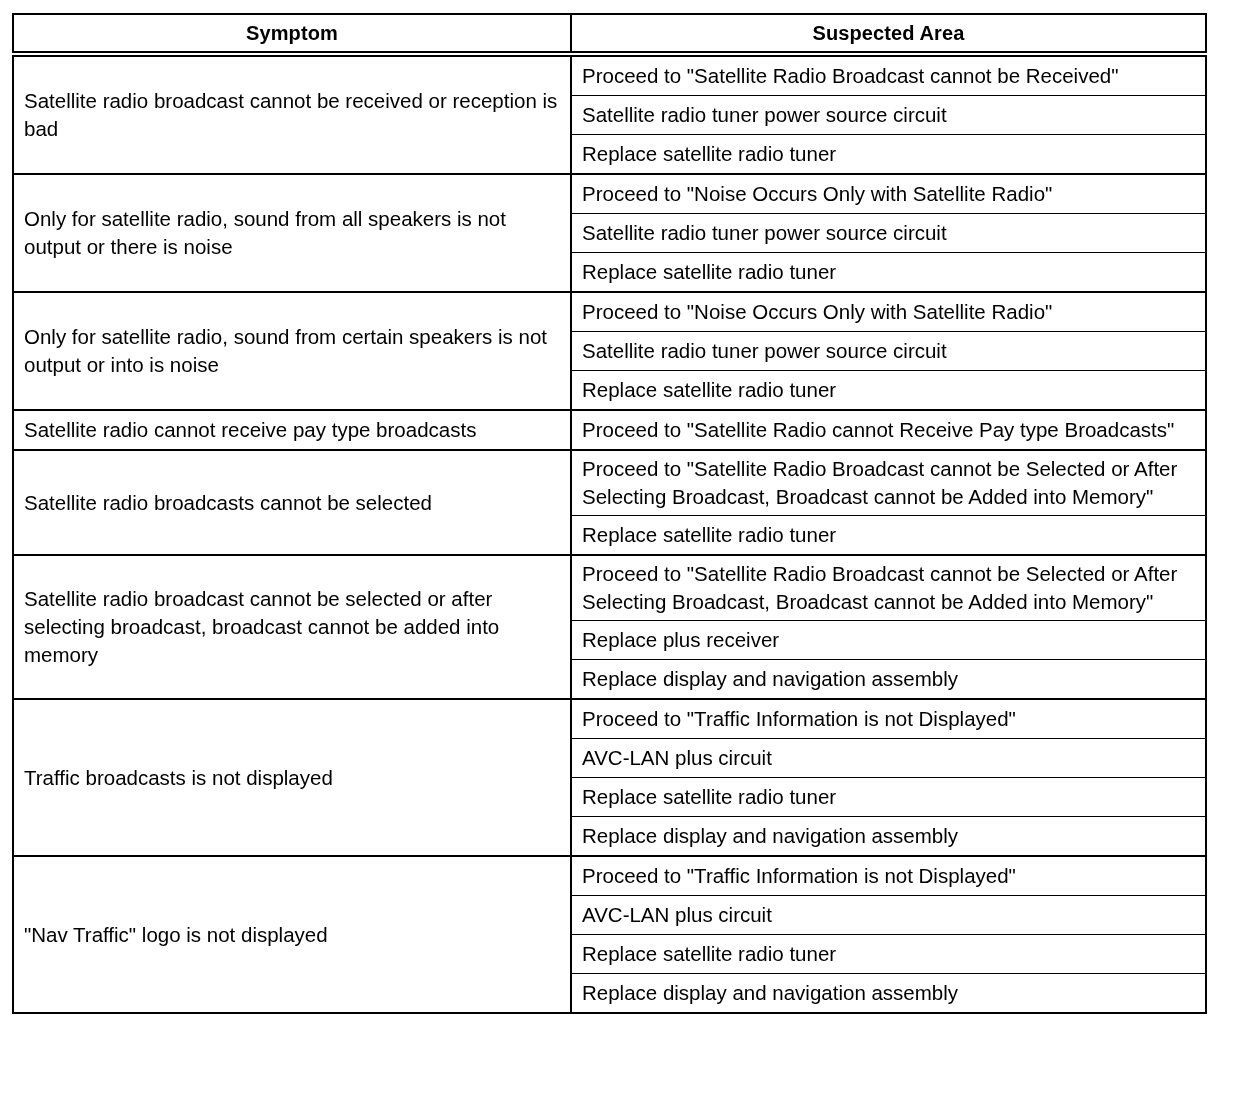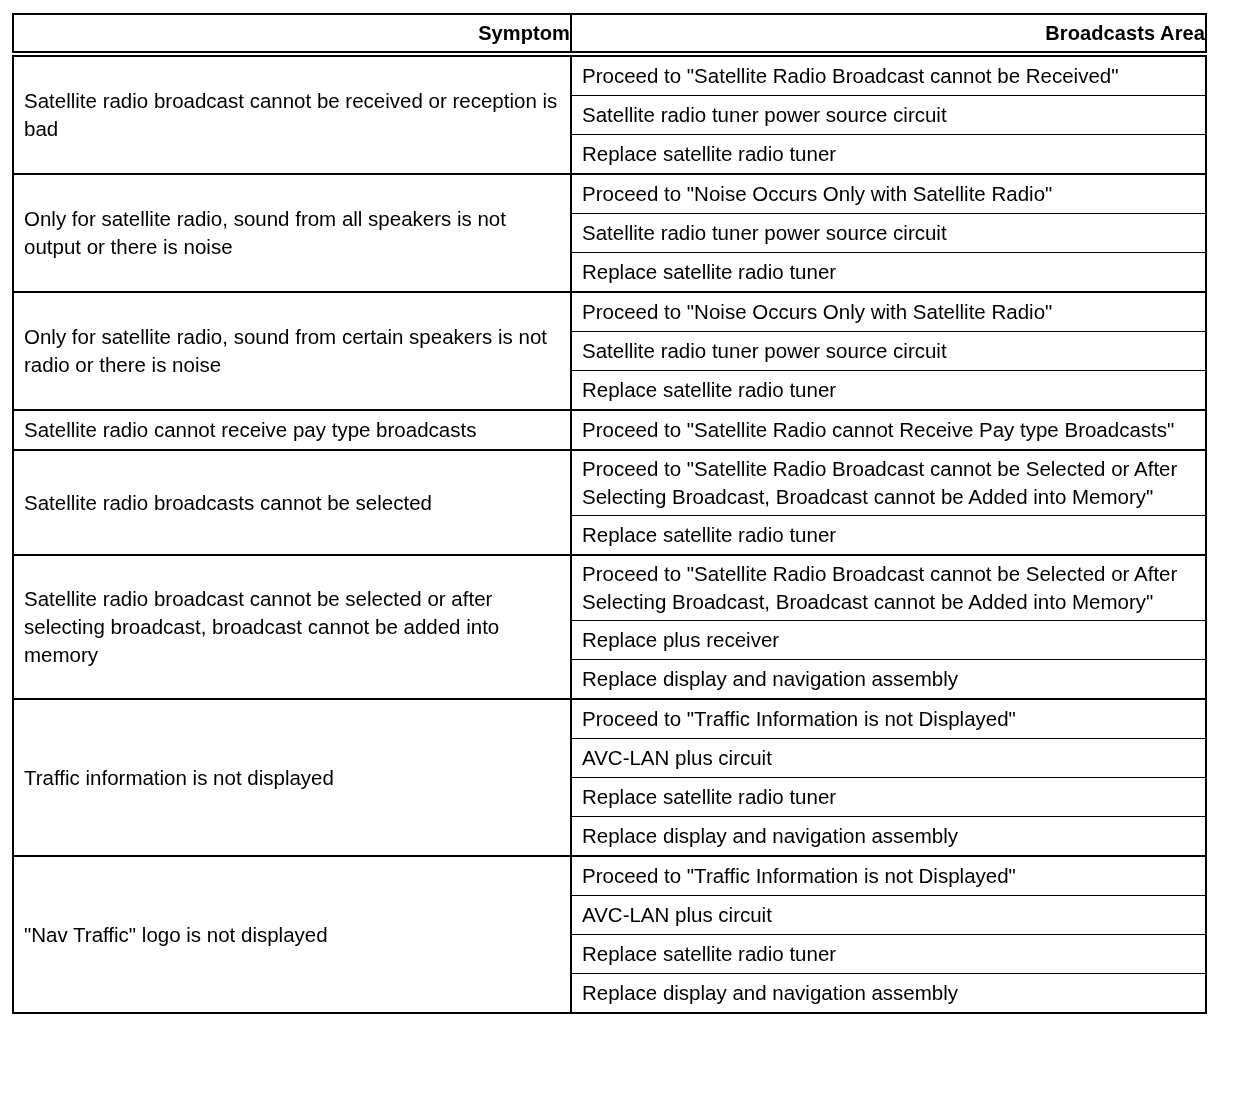--- a/index.html
+++ b/index.html
@@ -23,21 +23,21 @@
       border-collapse: collapse;
       table-layout: fixed;
       border: 2px solid #000;
     }
     .doc-table col.c-symptom { width: 558px; }
     .doc-table col.c-area { width: 635px; }
     .doc-table th {
       font-weight: bold;
       font-size: 20px;
       height: 36px;
-      text-align: right;
+      text-align: center;
       vertical-align: middle;
       border-left: 2px solid #000;
       border-right: 2px solid #000;
       padding: 0;
       letter-spacing: 0.1px;
     }
     .doc-table thead tr {
       border-bottom: 6px double #000;
     }
     .doc-table td {
@@ -67,21 +67,21 @@
 <body>
 
 <table class="doc-table">
   <colgroup>
     <col class="c-symptom">
     <col class="c-area">
   </colgroup>
   <thead>
     <tr>
       <th>Symptom</th>
-      <th>Broadcasts Area</th>
+      <th>Suspected Area</th>
     </tr>
   </thead>
   <tbody>
 
     <tr class="group-start">
       <td class="symptom" rowspan="3">Satellite radio broadcast cannot be received or reception is bad</td>
       <td class="area">Proceed to "Satellite Radio Broadcast cannot be Received"</td>
     </tr>
     <tr>
       <td class="area">Satellite radio tuner power source circuit</td>
@@ -95,21 +95,21 @@
       <td class="area">Proceed to "Noise Occurs Only with Satellite Radio"</td>
     </tr>
     <tr>
       <td class="area">Satellite radio tuner power source circuit</td>
     </tr>
     <tr>
       <td class="area">Replace satellite radio tuner</td>
     </tr>
 
     <tr class="group-start">
-      <td class="symptom" rowspan="3">Only for satellite radio, sound from certain speakers is not radio or there is noise</td>
+      <td class="symptom" rowspan="3">Only for satellite radio, sound from certain speakers is not output or into is noise</td>
       <td class="area">Proceed to "Noise Occurs Only with Satellite Radio"</td>
     </tr>
     <tr>
       <td class="area">Satellite radio tuner power source circuit</td>
     </tr>
     <tr>
       <td class="area">Replace satellite radio tuner</td>
     </tr>
 
     <tr class="group-start">
@@ -130,21 +130,21 @@
       <td class="area">Proceed to "Satellite Radio Broadcast cannot be Selected or After Selecting Broadcast, Broadcast cannot be Added into Memory"</td>
     </tr>
     <tr>
       <td class="area">Replace plus receiver</td>
     </tr>
     <tr>
       <td class="area">Replace display and navigation assembly</td>
     </tr>
 
     <tr class="group-start">
-      <td class="symptom" rowspan="4">Traffic information is not displayed</td>
+      <td class="symptom" rowspan="4">Traffic broadcasts is not displayed</td>
       <td class="area">Proceed to "Traffic Information is not Displayed"</td>
     </tr>
     <tr>
       <td class="area">AVC-LAN plus circuit</td>
     </tr>
     <tr>
       <td class="area">Replace satellite radio tuner</td>
     </tr>
     <tr>
       <td class="area">Replace display and navigation assembly</td>

